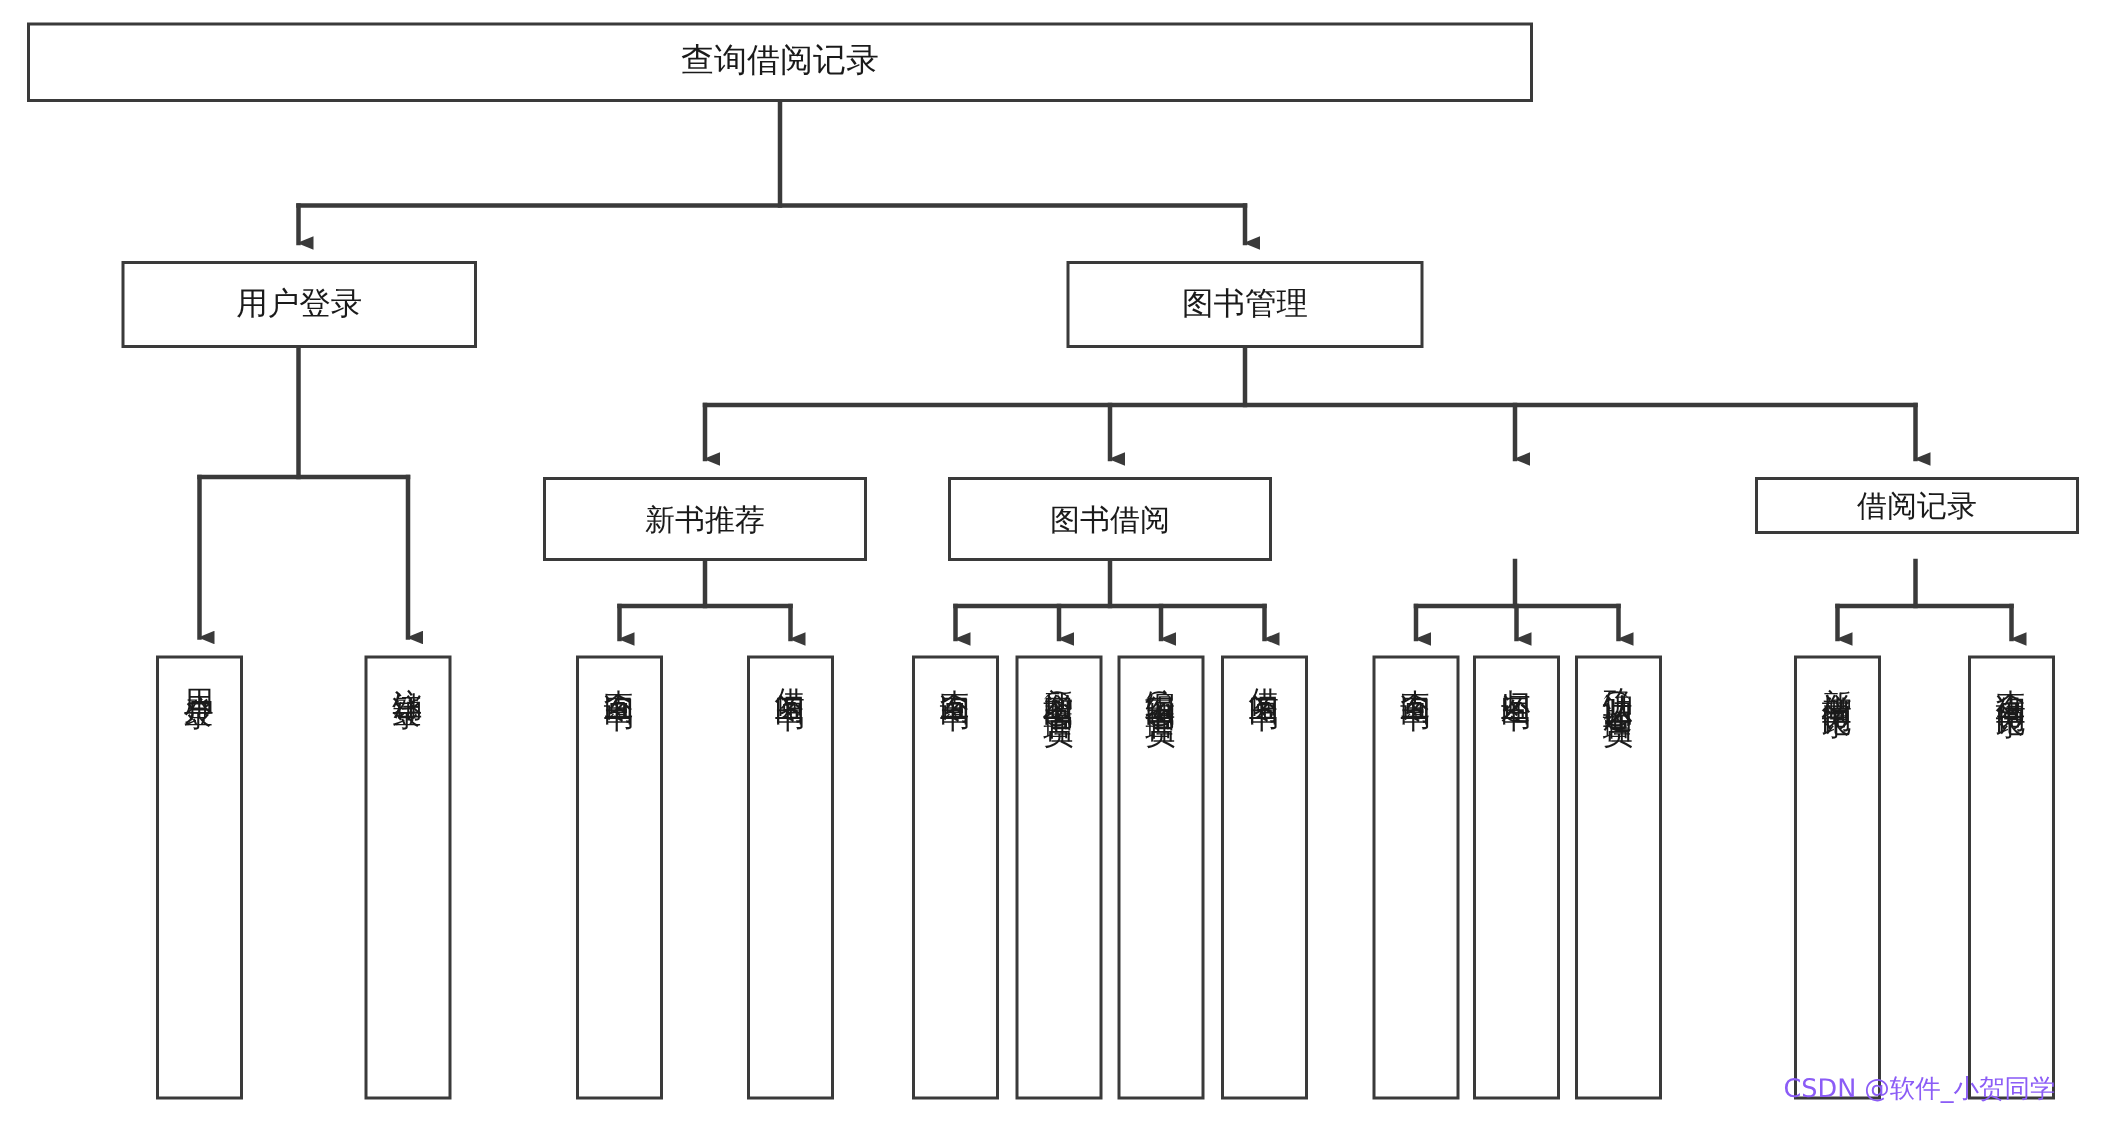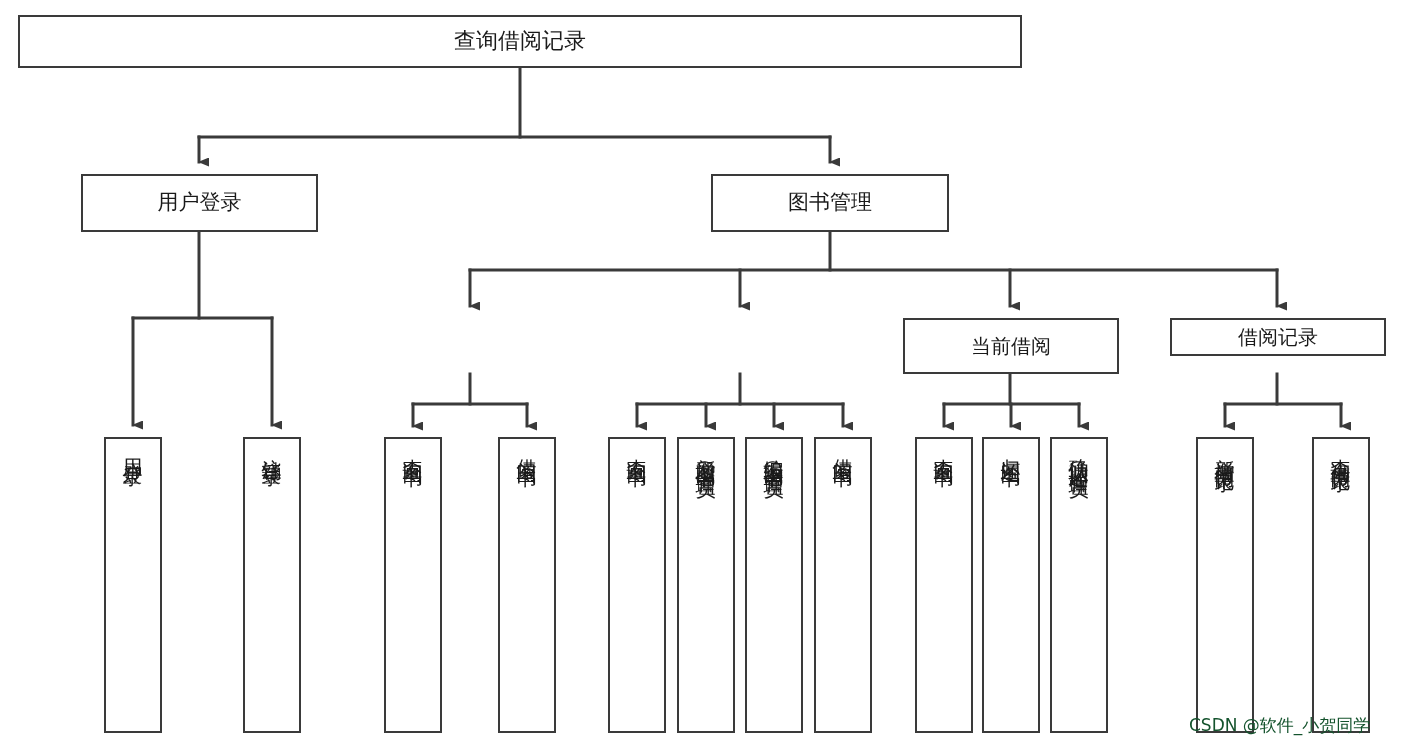--- a/index.html
+++ b/index.html
@@ -56,21 +56,21 @@
     text-orientation: upright;
     font-size: 20px;
     letter-spacing: 3px;
     line-height: 1;
   }
   .watermark {
     position: absolute;
     left: 1189px;
     top: 714px;
     font-size: 17px;
-    color: #14532d;
+    color: #8b5cf6;
     font-family: "DejaVu Sans", "Liberation Sans", sans-serif;
     white-space: nowrap;
     pointer-events: none;
   }
 </style>
 </head>
 <body>
 
 <div id="diagram-root">
 
@@ -132,22 +132,25 @@
     <span class="node-label">查询借阅记录</span>
   </div>
 
   <div class="node-box node-l2" style="left:81px; top:174px; width:237px; height:58px;">
     <span class="node-label">用户登录</span>
   </div>
   <div class="node-box node-l2" style="left:711px; top:174px; width:238px; height:58px;">
     <span class="node-label">图书管理</span>
   </div>
 
-  <div class="node-box node-l3" style="left:903px; top:318px; width:216px; height:56px;">
-    <span class="node-label">当前借阅</span>
+  <div class="node-box node-l3" style="left:362px; top:318px; width:216px; height:56px;">
+    <span class="node-label">新书推荐</span>
+  </div>
+  <div class="node-box node-l3" style="left:632px; top:318px; width:216px; height:56px;">
+    <span class="node-label">图书借阅</span>
   </div>
   <div class="node-box node-l3" style="left:1170px; top:318px; width:216px; height:38px;">
     <span class="node-label">借阅记录</span>
   </div>
 
   <div class="node-box node-leaf" style="left:104px; top:437px; width:58px; height:296px;">
     <span class="node-label">用户登录</span>
   </div>
   <div class="node-box node-leaf" style="left:243px; top:437px; width:58px; height:296px;">
     <span class="node-label">注销登录</span>

